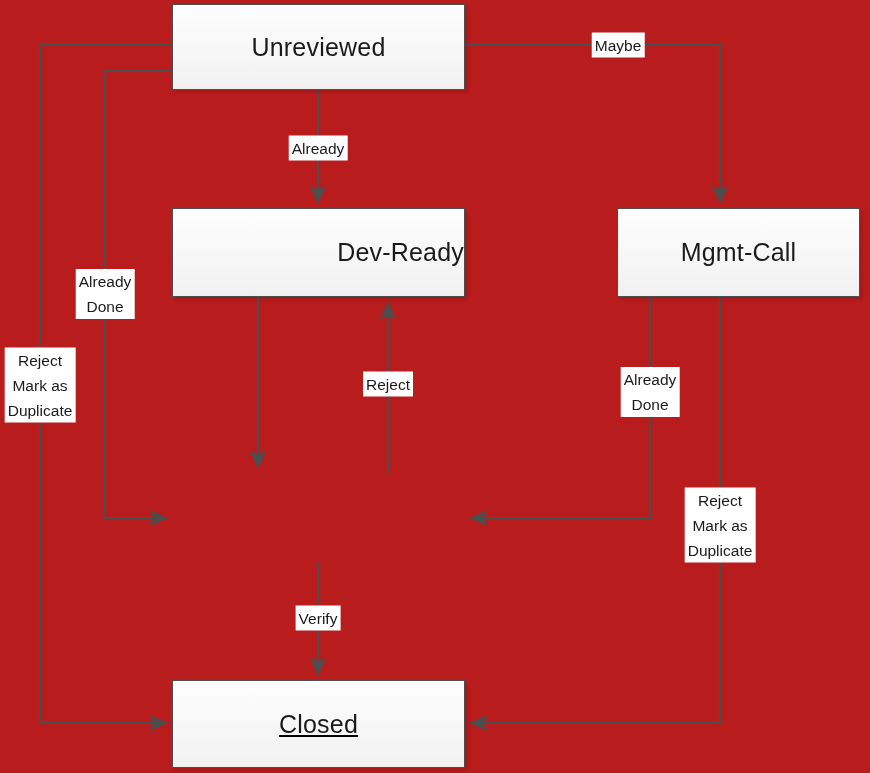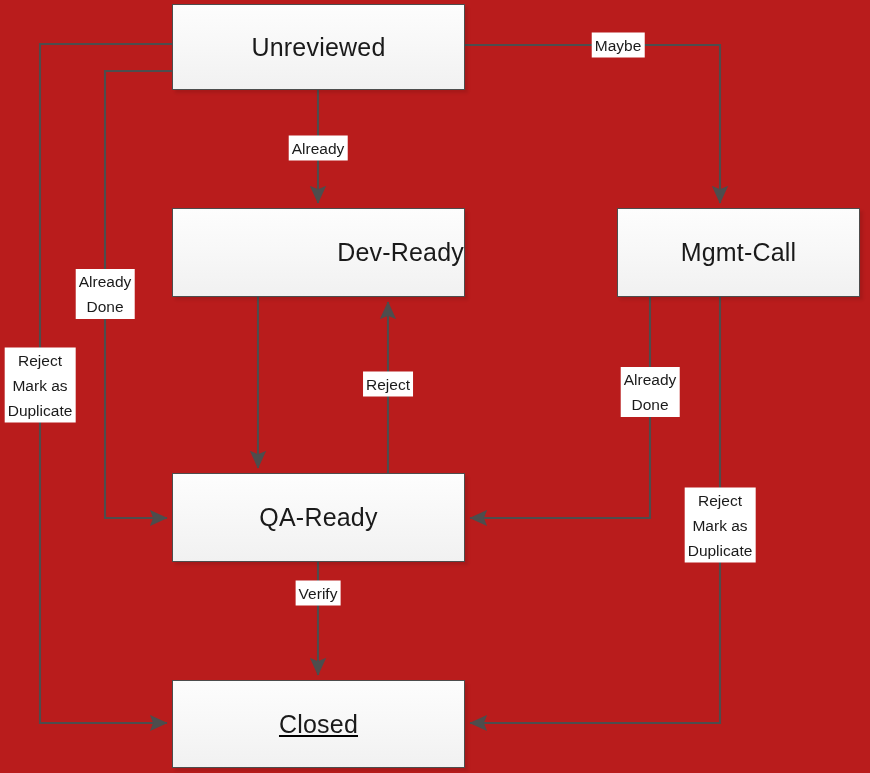--- a/index.html
+++ b/index.html
@@ -92,36 +92,33 @@
   </div>
 
   <div class="state-node" style="left:172px; top:208px; width:293px; height:89px;justify-content:flex-end;">
     <span class="state-label">Dev-Ready</span>
   </div>
 
   <div class="state-node" style="left:573px; top:208px; width:243px; height:89px;margin-left:44px;">
     <span class="state-label">Mgmt-Call</span>
   </div>
 
-  <div class="state-node" style="left:172px; top:473px; width:293px; height:89px;">
-    <span class="state-label">QA-Ready</span>
-  </div>
 
   <div class="state-node" style="left:172px; top:680px; width:293px; height:88px;text-decoration:underline;">
     <span class="state-label">Closed</span>
   </div>
 
   <div class="edge-label" style="left:318px; top:148px;">Already</div>
 
   <div class="edge-label" style="left:618px; top:45px;">Maybe</div>
 
 
   <div class="edge-label" style="left:388px; top:384px;">Reject</div>
 
-  <div class="edge-label" style="left:318px; top:593px;">Verify</div>
+  <div class="edge-label" style="left:318px; top:618px;">Verify</div>
 
   <div class="edge-label" style="left:105px; top:294px;">Already
 Done</div>
 
   <div class="edge-label" style="left:40px; top:385px;">Reject
 Mark as
 Duplicate</div>
 
   <div class="edge-label" style="left:650px; top:392px;">Already
 Done</div>

